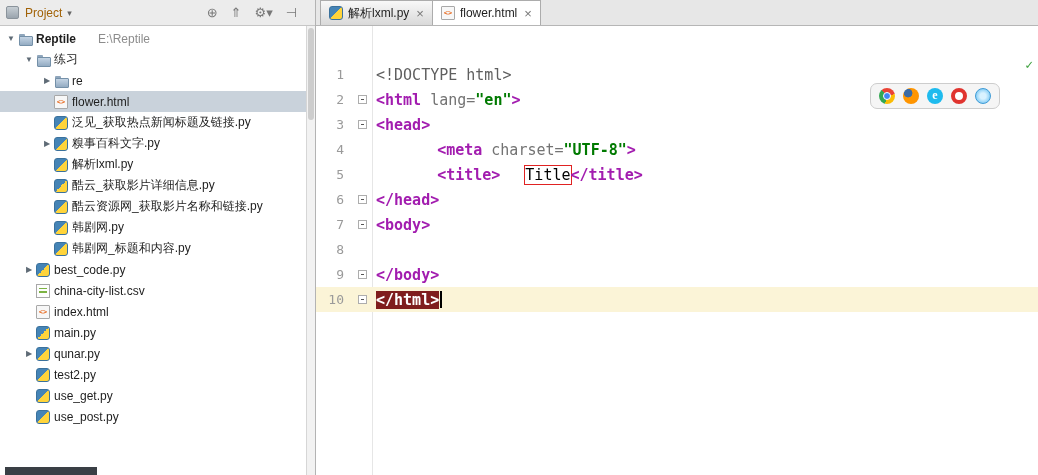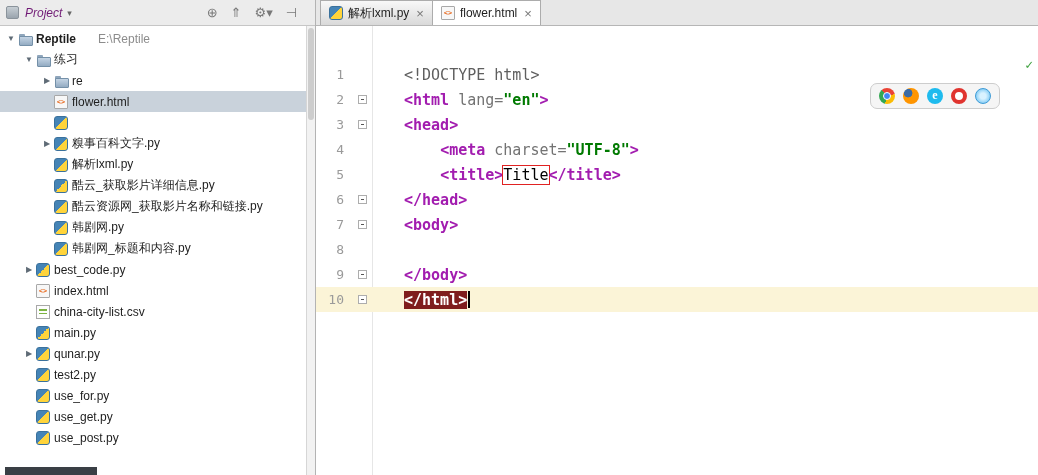--- a/index.html
+++ b/index.html
@@ -7,21 +7,21 @@
                font-family:"Liberation Sans", sans-serif; background:#fff; }
   .app { display:flex; width:100%; height:100%; }
 
   
   .left { width:316px; flex:none; position:relative; background:#fff; border-right:1px solid #B3B3B3; }
   .hdr { height:26px; background:#ECECEC; border-bottom:1px solid #C6C6C6;
          display:flex; align-items:center; padding:0 8px 0 6px; gap:6px; }
   .tw-ico { width:13px; height:13px; border-radius:2px; border:1px solid #8A939B;
             background:linear-gradient(#C7CED4,#9AA4AD); flex:none; }
   .hdr-project { display:flex; align-items:center; gap:5px; }
-  .hdr-title { font-size:12px; color:#701a75;font-style:italic; }
+  .hdr-title { font-size:12px; color:#a16207; }
   .hdr-car { font-size:9px; color:#666; }
   .hdr-icons { margin-left:auto; display:flex; gap:13px; align-items:center; padding-right:10px; }
   .tb-icon { font-size:13px; color:#787878; line-height:1; cursor:default; }
 
   .tree { position:absolute; top:26px; left:0; right:9px; bottom:0; overflow:hidden; padding-top:2px; }
   .row { height:21px; display:flex; align-items:center; font-size:12px; color:#1E1E1E; white-space:nowrap; }
   .row.selected { background:#C9D2DB; }
   .arrow { width:14px; flex:none; font-size:8px; color:#5F6B76; text-align:center; }
   .lbl { margin-left:4px; }
   .lbl.bold { font-weight:bold; }
@@ -55,26 +55,26 @@
 
   .editor { flex:1; position:relative; background:#fff; padding-top:36px; overflow:hidden;
             font-family:"DejaVu Sans Mono", monospace; font-size:15px; }
   .gutter-line { position:absolute; left:56px; top:0; bottom:0; width:1px; background:#E6E6E6; }
   .code-line { display:flex; height:25px; align-items:center; position:relative; }
   .code-line.current { background:#FBF4D7; }
   .lnum { width:36px; flex:none; text-align:right; padding-right:8px; color:#9A9A9A; font-size:13px; }
   .foldc { width:20px; flex:none; display:flex; justify-content:center; align-items:center; }
   .fold-box { width:9px; height:9px; border:1px solid #ADADAD; background:#fff; position:relative; }
   .fold-box::after { content:""; position:absolute; left:2px; right:2px; top:3px; height:1px; background:#555; }
-  .codetxt { white-space:pre; padding-left:32px; display:flex; align-items:center; height:100%; }
+  .codetxt { white-space:pre; padding-left:4px; display:flex; align-items:center; height:100%; }
   .tk.doctype { color:#5F5F5F; }
   .tk.tag { color:#a21caf; font-weight:bold; }
   .tk.attr { color:#737373; }
   .tk.value { color:#007A00; font-weight:bold; }
-  .tk.plain { color:#000; }
+  .tk.plain { color:#000;margin-left:25px; }
   .tk.boxed { box-shadow:0 0 0 1px #E02222; }
   .tk.selected { background:#7f1d1d; color:#fff; }
   .caret { display:inline-block; width:2px; height:17px; background:#000; margin-left:1px; flex:none; }
 
   .bbar { position:absolute; top:57px; right:38px; background:#F5F5F5; border:1px solid #CDCDCD;
           border-radius:7px; padding:4px 8px; display:flex; gap:8px; align-items:center; }
   .bi { width:16px; height:16px; border-radius:50%; position:relative; flex:none; }
   .bi-chrome { background:conic-gradient(from -45deg,#EA4335 0 120deg,#FBBC05 120deg 240deg,#34A853 240deg 360deg); }
   .bi-chrome::after { content:""; position:absolute; inset:4px; border-radius:50%; background:#4285F4; border:1px solid #fff; }
   .bi-firefox { background:radial-gradient(circle at 32% 32%, #3B6BA5 0 26%, #FF9500 30% 72%, #E66000 100%); }
@@ -128,20 +128,21 @@
         <div class="row selected">
           <span style="width: 40px; flex: 0 0 auto;"></span>
           <span class="arrow"></span>
           <span class="fi fi-html"></span>
           <span class="lbl">flower.html</span>
         </div>
         <div class="row">
           <span style="width: 40px; flex: 0 0 auto;"></span>
           <span class="arrow"></span>
           <span class="fi fi-py"></span>
+          <span class="lbl">泛见_获取热点新闻标题及链接.py</span>
         </div>
         <div class="row">
           <span style="width: 40px; flex: 0 0 auto;"></span>
           <span class="arrow">▶</span>
           <span class="fi fi-py"></span>
           <span class="lbl">糗事百科文字.py</span>
         </div>
         <div class="row">
           <span style="width: 40px; flex: 0 0 auto;"></span>
           <span class="arrow"></span>
@@ -170,56 +171,50 @@
           <span style="width: 40px; flex: 0 0 auto;"></span>
           <span class="arrow"></span>
           <span class="fi fi-py"></span>
           <span class="lbl">韩剧网_标题和内容.py</span>
         </div>
         <div class="row">
           <span style="width: 22px; flex: 0 0 auto;"></span>
           <span class="arrow">▶</span>
           <span class="fi fi-py"></span>
           <span class="lbl">best_code.py</span>
+        </div>
+        <div class="row">
+          <span style="width: 22px; flex: 0 0 auto;"></span>
+          <span class="arrow"></span>
+          <span class="fi fi-csv"></span>
+          <span class="lbl">china-city-list.csv</span>
         </div>
         <div class="row">
           <span style="width: 22px; flex: 0 0 auto;"></span>
           <span class="arrow"></span>
           <span class="fi fi-html"></span>
           <span class="lbl">index.html</span>
         </div>
         <div class="row">
           <span style="width: 22px; flex: 0 0 auto;"></span>
           <span class="arrow"></span>
-          <span class="fi fi-csv"></span>
-          <span class="lbl">china-city-list.csv</span>
-        </div>
-        <div class="row">
-          <span style="width: 22px; flex: 0 0 auto;"></span>
-          <span class="arrow"></span>
           <span class="fi fi-py"></span>
           <span class="lbl">main.py</span>
         </div>
         <div class="row">
           <span style="width: 22px; flex: 0 0 auto;"></span>
           <span class="arrow">▶</span>
           <span class="fi fi-py"></span>
           <span class="lbl">qunar.py</span>
         </div>
         <div class="row">
           <span style="width: 22px; flex: 0 0 auto;"></span>
           <span class="arrow"></span>
           <span class="fi fi-py"></span>
           <span class="lbl">test2.py</span>
-        </div>
-        <div class="row">
-          <span style="width: 22px; flex: 0 0 auto;"></span>
-          <span class="arrow"></span>
-          <span class="fi fi-py"></span>
-          <span class="lbl">use_for.py</span>
         </div>
         <div class="row">
           <span style="width: 22px; flex: 0 0 auto;"></span>
           <span class="arrow"></span>
           <span class="fi fi-py"></span>
           <span class="lbl">use_get.py</span>
         </div>
         <div class="row">
           <span style="width: 22px; flex: 0 0 auto;"></span>
           <span class="arrow"></span>

